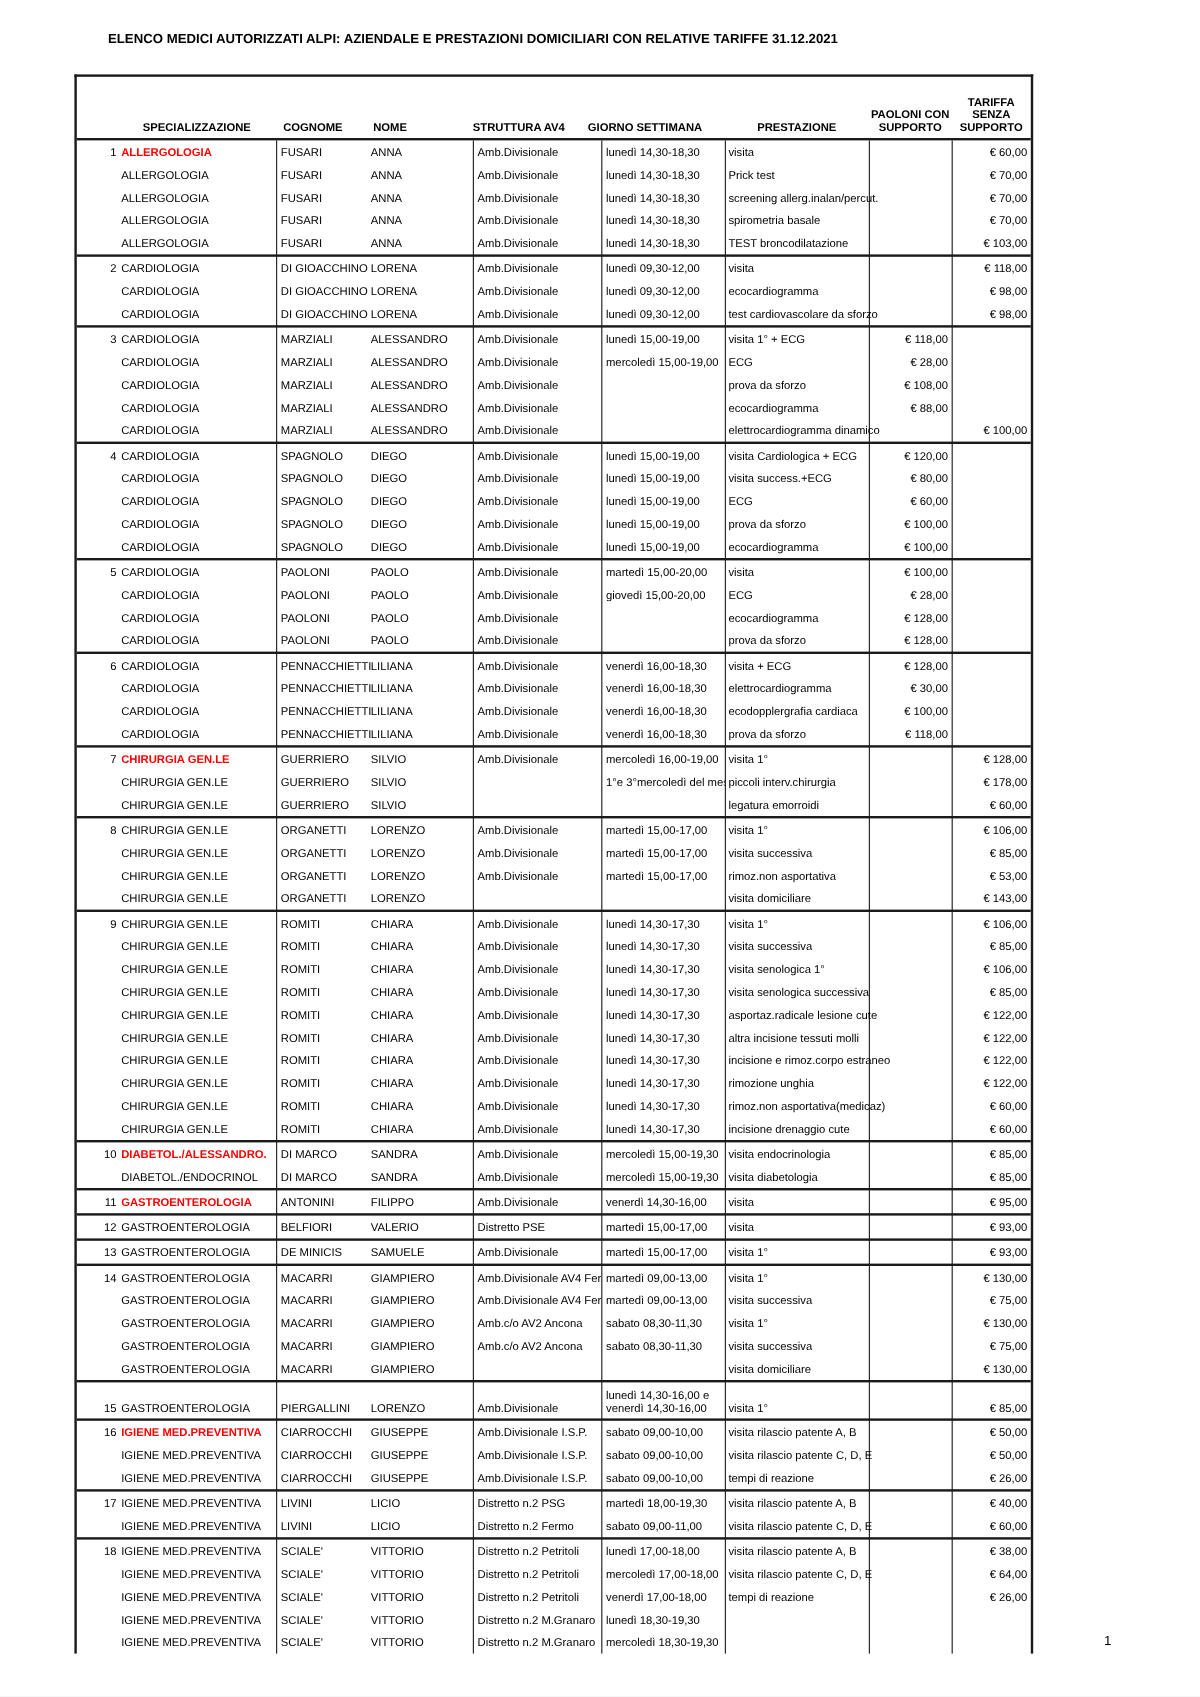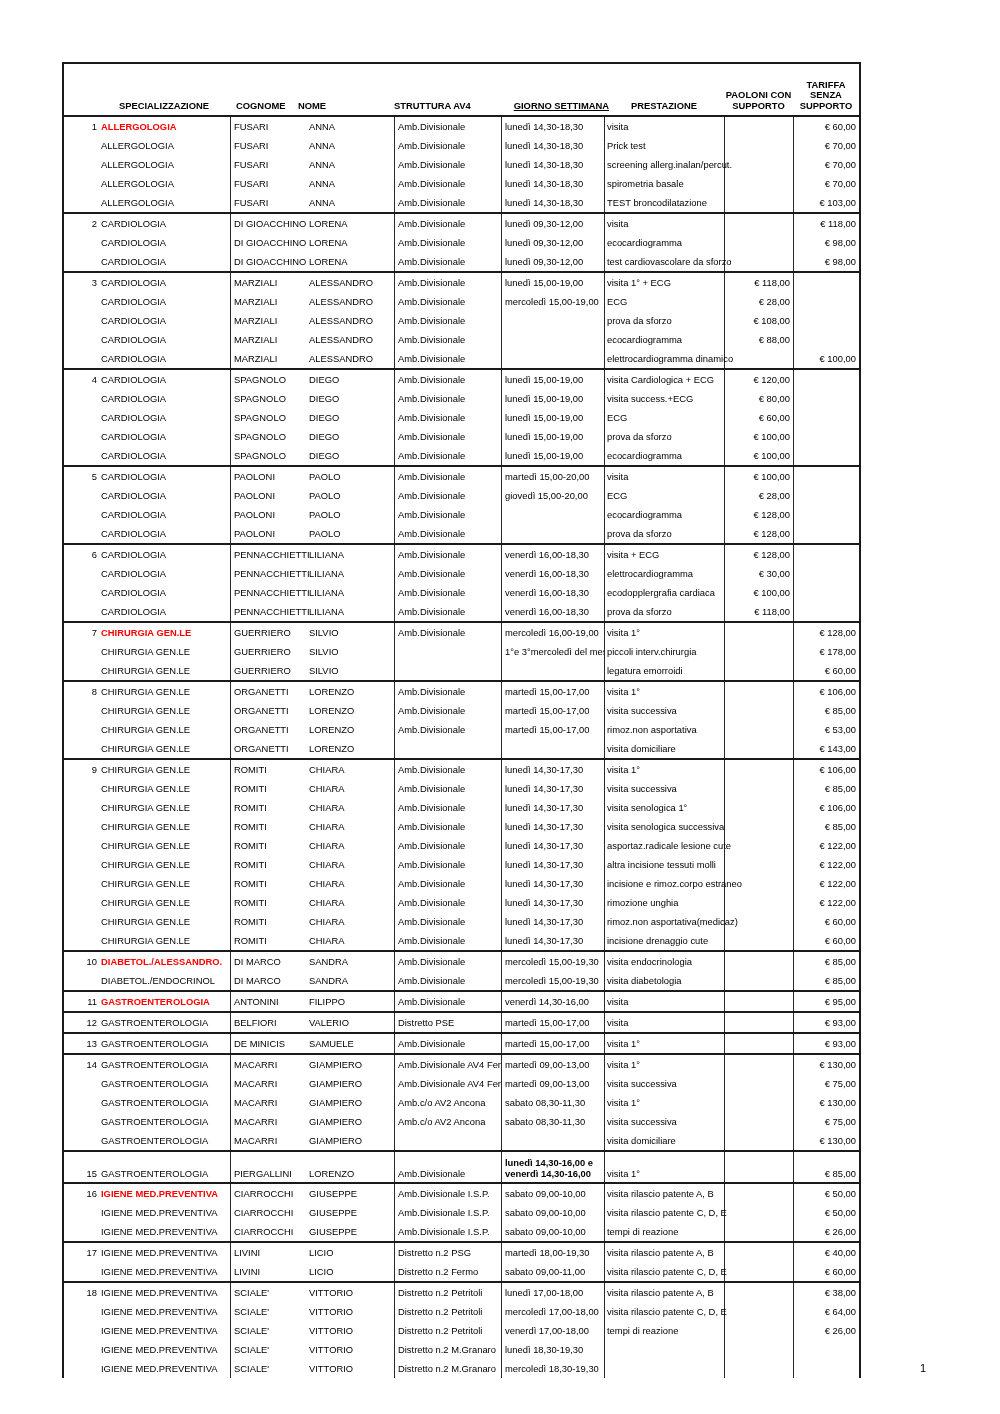--- a/index.html
+++ b/index.html
@@ -5,51 +5,52 @@
   html,body{margin:0;padding:0;background:#e8e8e8;}
   .page{position:relative;width:1000px;height:1414px;background:#ffffff;margin:0 auto;
         font-family:"Liberation Sans",sans-serif;color:#000;overflow:hidden;}
   .title{position:absolute;left:90px;top:27px;font-size:11px;font-weight:bold;letter-spacing:0;}
   .tablewrap{position:absolute;left:62px;top:62px;width:799px;box-sizing:border-box;
              border:2px solid #1a1a1a;border-bottom:none;}
   .thead{position:relative;height:51px;border-bottom:2px solid #1a1a1a;font-size:9.4px;font-weight:bold;}
   .thead .hl{position:absolute;bottom:4px;white-space:pre-line;line-height:10.5px;}
   .hl-spec{left:30px;width:140px;text-align:center;margin-top:36px;}
   .hl-cognome{left:172px;}
-  .hl-nome{left:234px;}
+  .hl-nome{left:247px;}
   .hl-strutt{left:330px;width:107px;text-align:left;}
-  .hl-giorno{left:442px;width:103px;text-align:right;text-decoration:underline;}
+  .hl-giorno{left:422px;width:103px;text-align:center;}
   .hl-prest{left:540px;width:120px;text-align:center;}
   .hl-con{left:660px;width:69px;text-align:center;}
   .hl-senza{left:729px;width:66px;text-align:center;}
   .tbody{position:relative;}
   .vline{position:absolute;top:0;bottom:0;width:1px;background:#2a2a2a;z-index:0;}
   .v1{left:166px;} .v2{left:330px;} .v3{left:437px;} .v4{left:540px;} .v5{left:660px;} .v6{left:729px;}
   .group{border-top:2px solid #1a1a1a;position:relative;z-index:1;}
   .group:first-child{border-top:none;}
   .row{display:flex;height:19px;align-items:center;font-size:9.4px;line-height:11px;}
   .row.tall{height:30px;align-items:flex-end;padding-bottom:3px;box-sizing:border-box;}
   .cell{box-sizing:border-box;flex:0 0 auto;}
   .c-num{width:33px;text-align:right;}
   .c-spec{width:133px;padding-left:4px;white-space:nowrap;}
   .c-cognome{width:75px;padding-left:4px;white-space:nowrap;}
   .c-nome{width:89px;padding-left:4px;white-space:nowrap;}
   .c-strutt{width:107px;padding-left:4px;white-space:nowrap;overflow:hidden;}
   .c-giorno{width:103px;padding-left:4px;white-space:nowrap;overflow:hidden;}
-  .row.tall .c-giorno{white-space:pre-line;overflow:visible;font-weight:bold;}
+  .row.tall .c-giorno{white-space:pre-line;overflow:visible;}
   .c-prest{width:120px;padding-left:3px;white-space:nowrap;overflow:visible;}
   .c-con{width:69px;text-align:right;padding-right:3px;white-space:nowrap;}
   .c-senza{width:66px;text-align:right;padding-right:3px;white-space:nowrap;}
   .red{color:#ff0000;font-weight:bold;}
   .pagenum{position:absolute;left:920px;top:1362px;font-size:11px;}
 </style>
 </head>
 <body>
 
 <div class="page">
+  <div class="title">ELENCO MEDICI AUTORIZZATI ALPI: AZIENDALE E PRESTAZIONI DOMICILIARI CON RELATIVE TARIFFE 31.12.2021</div>
 
   <div class="tablewrap">
     <div class="thead">
       <div class="hl hl-spec">SPECIALIZZAZIONE</div>
       <div class="hl hl-cognome">COGNOME</div>
       <div class="hl hl-nome">NOME</div>
       <div class="hl hl-strutt">STRUTTURA AV4</div>
       <div class="hl hl-giorno">GIORNO SETTIMANA</div>
       <div class="hl hl-prest">PRESTAZIONE</div>
       <div class="hl hl-con">PAOLONI CON

